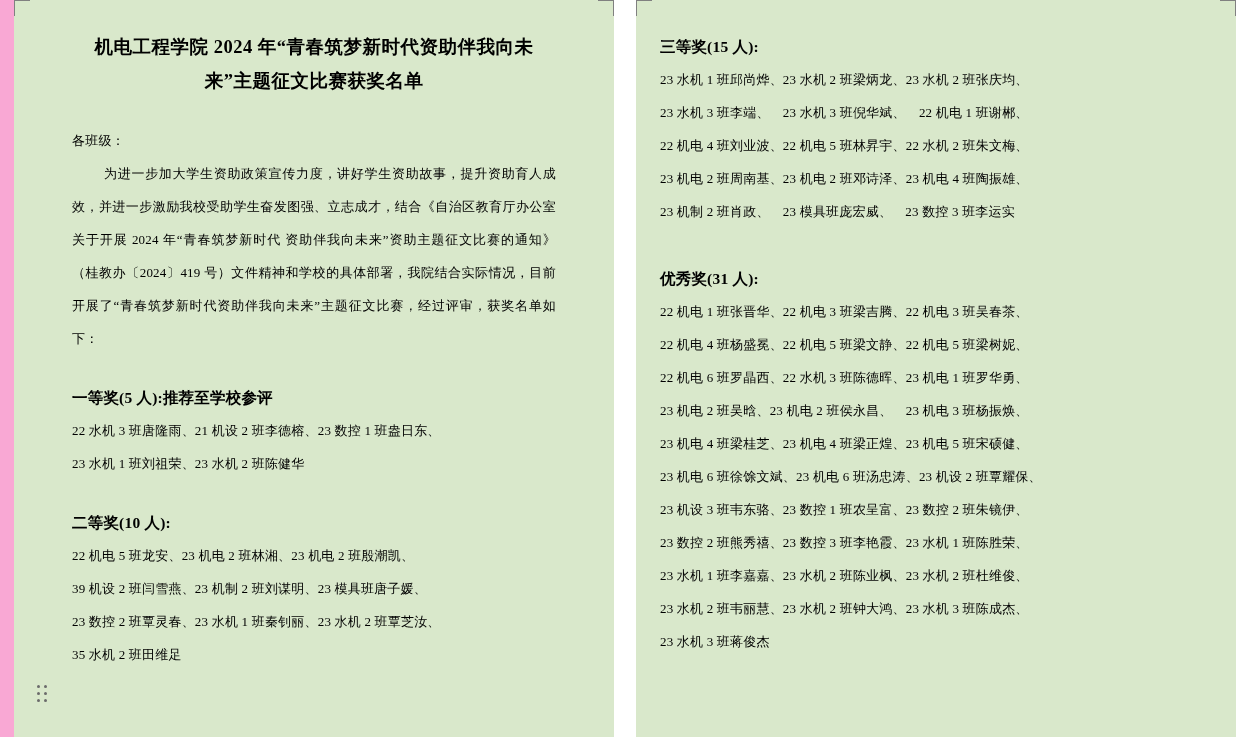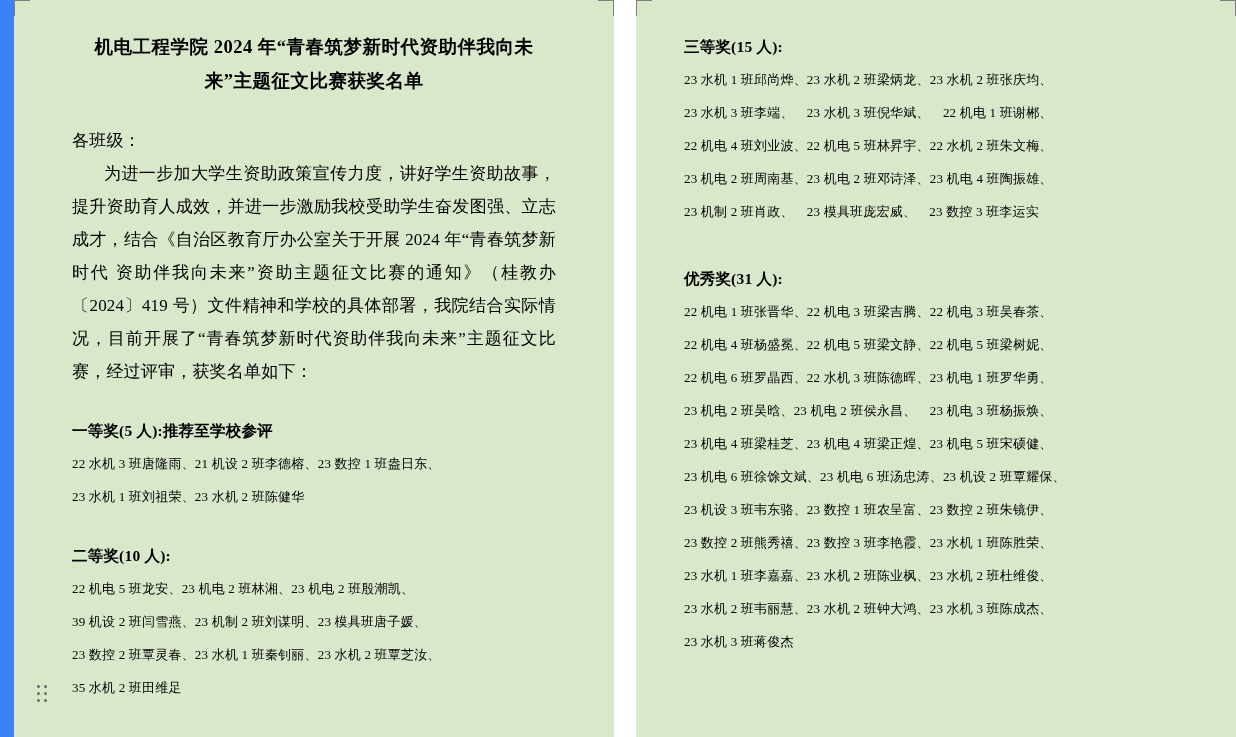--- a/index.html
+++ b/index.html
@@ -10,21 +10,21 @@
   body {
     width: 1236px;
     height: 737px;
     font-family: "Liberation Serif", "DejaVu Serif", serif;
     overflow: hidden;
   }
   .page-wrap {
     position: relative;
     width: 1236px;
     height: 737px;
-    background: #3b82f6;
+    background: #f9a8d4;
     display: flex;
     gap: 0;
   }
   
   .sheet {
     background: #d9e8cb;
     position: relative;
     box-sizing: border-box;
   }
   .sheet-left {
@@ -34,42 +34,42 @@
     padding: 30px 58px 0 58px;
   }
   .gutter {
     width: 22px;
     height: 737px;
     background: #ffffff;
   }
   .sheet-right {
     width: 600px;
     height: 737px;
-    padding: 30px 58px 0 48px;
+    padding: 30px 58px 0 24px;
   }
   
   .crop {
     position: absolute;
     background: #808080;
   }
   .crop.h { height: 1px; width: 16px; }
   .crop.v { width: 1px; height: 16px; }
 
   
   .doc-title {
     font-size: 18.5px;
     font-weight: bold;
     text-align: center;
     line-height: 34px;
     letter-spacing: 0.5px;
     margin: 0 0 0 0;
     color: #000;
   }
   .para {
-    font-size: 17px;
+    font-size: 13px;
     line-height: 33px;
     color: #000;
     margin: 0;
     text-align: justify;
     letter-spacing: 0.2px;
   }
   .para.indent {
     text-indent: 32px;
   }
   .spacer-md { height: 26px; }

